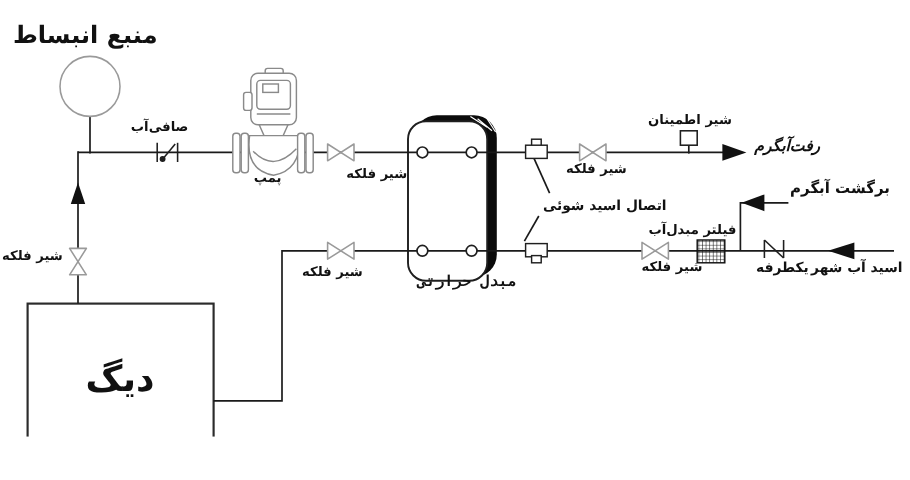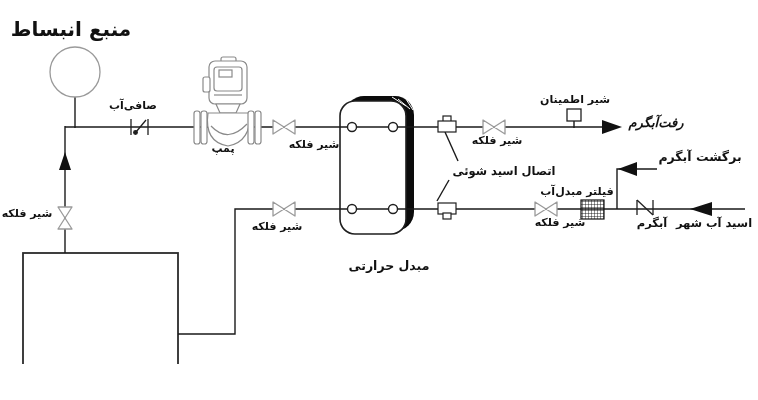--- a/index.html
+++ b/index.html
@@ -113,22 +113,23 @@
   </svg>
 
   <div class="lbl" style="left:71px;top:29px;font-size:20px;">منبع انبساط</div>
   <div class="lbl" style="left:133px;top:106px;font-size:11px;">صافی‌آب</div>
   <div class="lbl" style="left:223px;top:149px;font-size:11px;">پمپ</div>
   <div class="lbl" style="left:314px;top:145px;font-size:11px;">شیر فلکه</div>
   <div class="lbl" style="left:497px;top:141px;font-size:11px;">شیر فلکه</div>
   <div class="lbl" style="left:456px;top:171px;font-size:11.5px;margin-left:48px;">اتصال اسید شوئی</div>
   <div class="lbl" style="left:575px;top:100px;font-size:11px;">شیر اطمینان</div>
   <div class="lbl" style="left:656px;top:123px;font-size:13px;font-style:italic;">رفت‌آبگرم</div>
-  <div class="lbl" style="left:389px;top:266px;font-size:12.5px;">مبدل حرارتی</div>
+  <div class="lbl" style="left:389px;top:236px;font-size:12.5px;font-family:Liberation Mono, monospace;">مبدل حرارتی</div>
   <div class="lbl" style="left:277px;top:227px;font-size:11px;">شیر فلکه</div>
   <div class="lbl" style="left:27px;top:214px;font-size:11px;">شیر فلکه</div>
+  <div class="lbl" style="left:100px;top:316px;font-size:30px;">دیگ</div>
   <div class="lbl" style="left:577px;top:192px;font-size:11px;">فیلتر مبدل‌آب</div>
   <div class="lbl" style="left:560px;top:223px;font-size:11px;">شیر فلکه</div>
   <div class="lbl" style="left:700px;top:157px;font-size:12.5px;">برگشت آبگرم</div>
-  <div class="lbl" style="left:652px;top:223px;font-size:11.5px;">آبگرم</div>
+  <div class="lbl" style="left:652px;top:223px;font-size:11.5px;">یکطرفه</div>
   <div class="lbl" style="left:714px;top:223px;font-size:11.5px;">اسید آب شهر</div>
 
 </div>
 
 </body></html>

